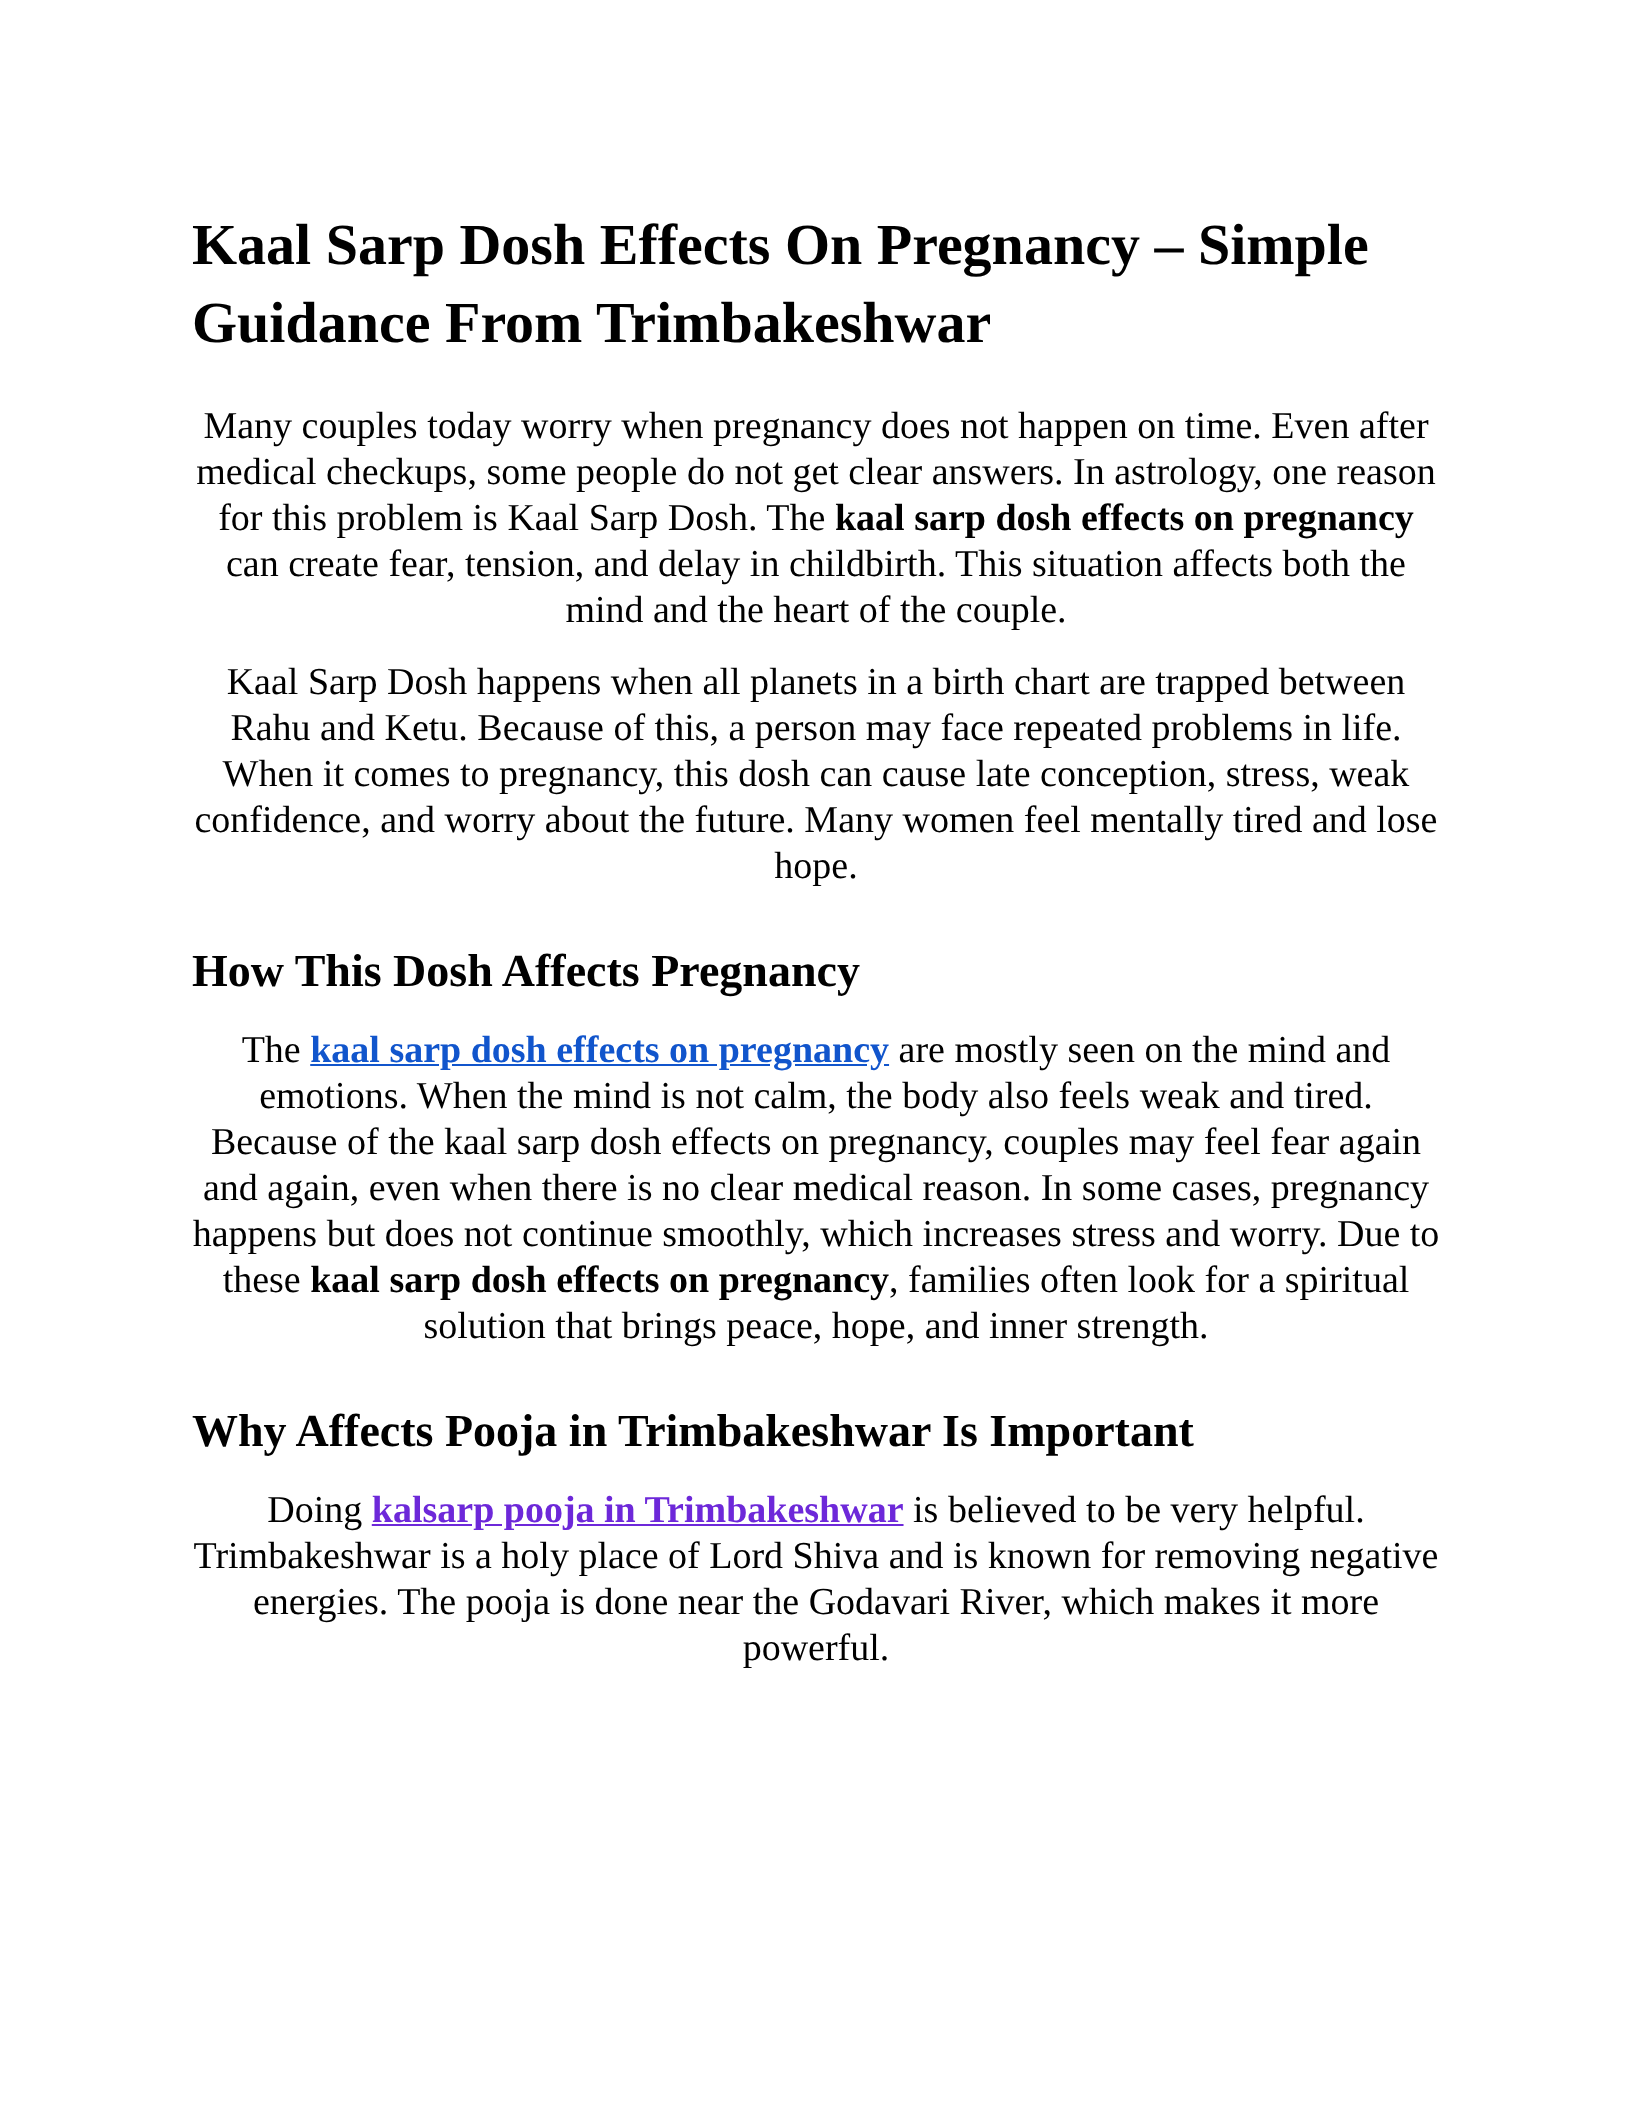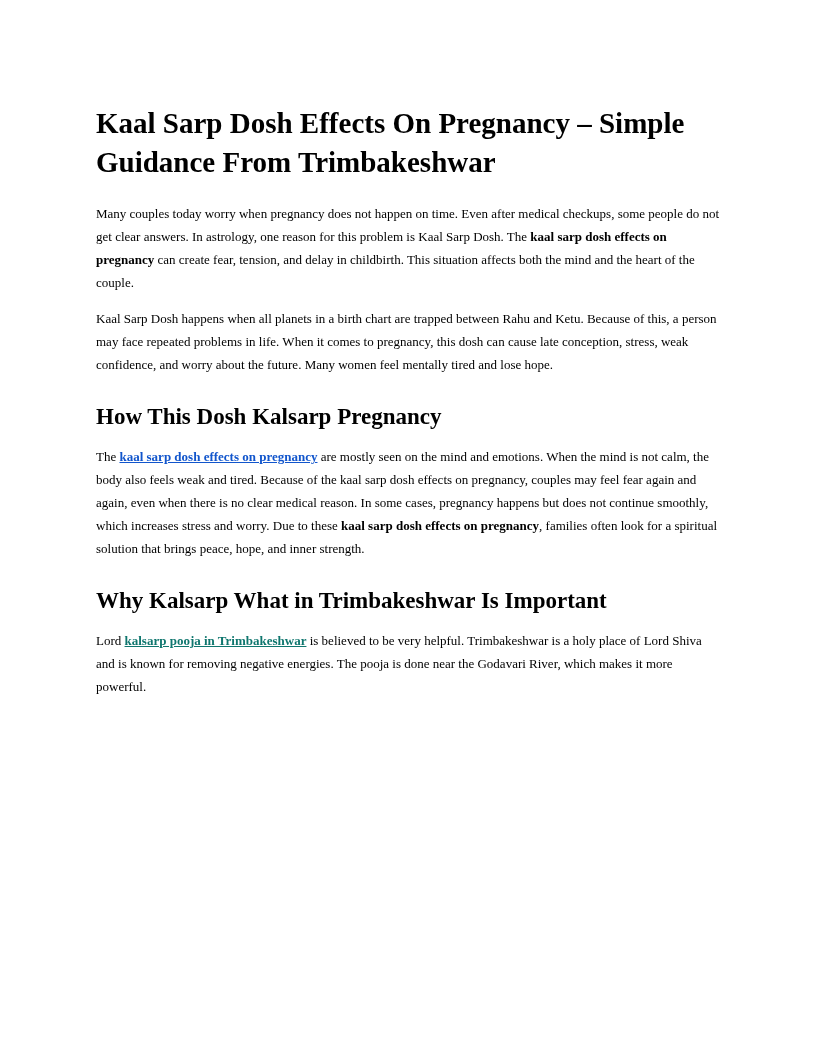--- a/index.html
+++ b/index.html
@@ -30,24 +30,24 @@
     margin: 0 0 20px 0;
     letter-spacing: 0;
   }
   h2.section-heading {
     font-size: 23px;
     line-height: 31px;
     font-weight: bold;
     margin: 25px 0 13px 0;
   }
   p.body-paragraph {
-    font-size: 13px;
+    font-size: 19px;
     line-height: 23px;
     margin: 0 0 13px 0;
-    text-align: left;
+    text-align: center;
   }
   .run-plain { font-weight: normal; }
   .run-bold { font-weight: bold; }
   a.inline-link {
     color: #1155cc;
     font-weight: bold;
     text-decoration: underline;
     cursor: pointer;
   }
 </style>
@@ -57,23 +57,23 @@
 <div class="page">
   <div class="content">
 
     <h1 class="doc-title">Kaal Sarp Dosh Effects On Pregnancy – Simple Guidance From Trimbakeshwar</h1>
 
     <p class="body-paragraph"><span class="run-plain">Many couples today worry when pregnancy does not happen on time. Even after medical checkups, some people do not get clear answers. In astrology, one reason for this problem is Kaal Sarp Dosh. The </span><span class="run-bold">kaal sarp dosh effects on pregnancy</span><span class="run-plain"> can create fear, tension, and delay in childbirth. This situation affects both the mind and the heart of the couple.</span></p>
 
 
     <p class="body-paragraph"><span class="run-plain">Kaal Sarp Dosh happens when all planets in a birth chart are trapped between Rahu and Ketu. Because of this, a person may face repeated problems in life. When it comes to pregnancy, this dosh can cause late conception, stress, weak confidence, and worry about the future. Many women feel mentally tired and lose hope.</span></p>
 
-    <h2 class="section-heading">How This Dosh Kalsarp Pregnancy</h2>
+    <h2 class="section-heading">How This Dosh Affects Pregnancy</h2>
 
     <p class="body-paragraph"><span class="run-plain">The </span><a class="inline-link" href="#" style="color: rgb(17, 85, 204);">kaal sarp dosh effects on pregnancy</a><span class="run-plain"> are mostly seen on the mind and emotions. When the mind is not calm, the body also feels weak and tired. Because of the kaal sarp dosh effects on pregnancy, couples may feel fear again and again, even when there is no clear medical reason. In some cases, pregnancy happens but does not continue smoothly, which increases stress and worry. Due to these </span><span class="run-bold">kaal sarp dosh effects on pregnancy</span><span class="run-plain">, families often look for a spiritual solution that brings peace, hope, and inner strength.</span></p>
 
-    <h2 class="section-heading">Why Kalsarp What in Trimbakeshwar Is Important</h2>
+    <h2 class="section-heading">Why Affects Pooja in Trimbakeshwar Is Important</h2>
 
-    <p class="body-paragraph"><span class="run-plain">Lord </span><a class="inline-link" href="#" style="color: #0f766e;">kalsarp pooja in Trimbakeshwar</a><span class="run-plain"> is believed to be very helpful. Trimbakeshwar is a holy place of Lord Shiva and is known for removing negative energies. The pooja is done near the Godavari River, which makes it more powerful.</span></p>
+    <p class="body-paragraph"><span class="run-plain">Doing </span><a class="inline-link" href="#" style="color: #6d28d9;">kalsarp pooja in Trimbakeshwar</a><span class="run-plain"> is believed to be very helpful. Trimbakeshwar is a holy place of Lord Shiva and is known for removing negative energies. The pooja is done near the Godavari River, which makes it more powerful.</span></p>
 
 
   </div>
 </div>
 
 </body></html>

